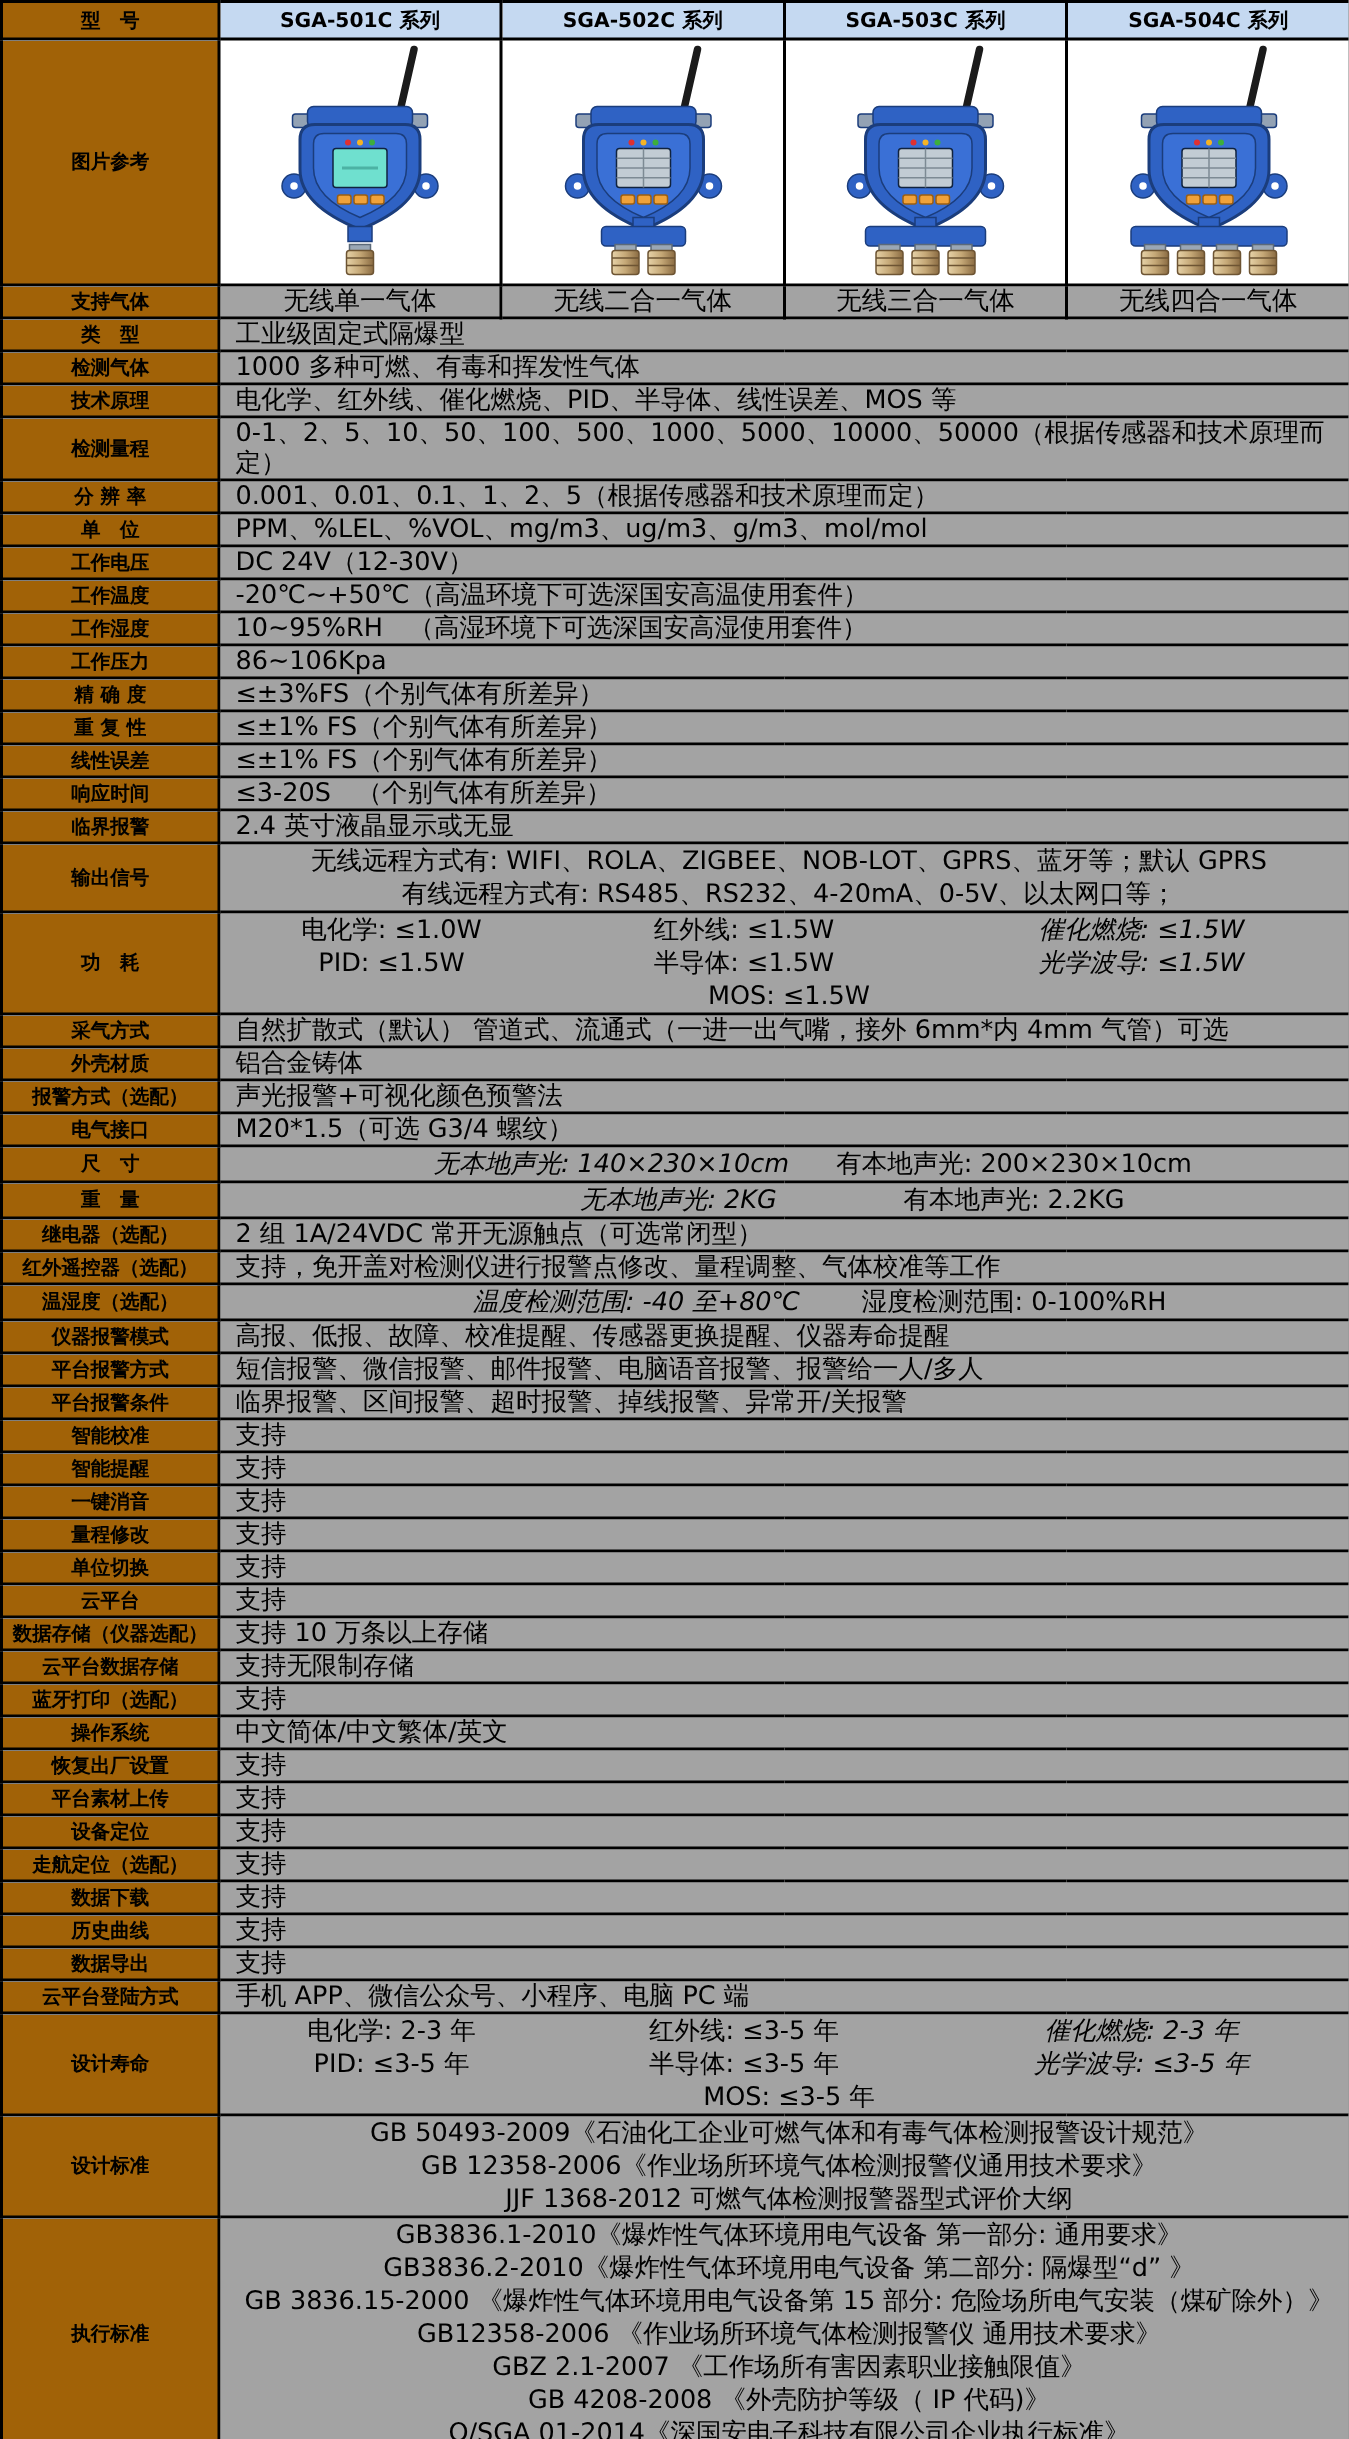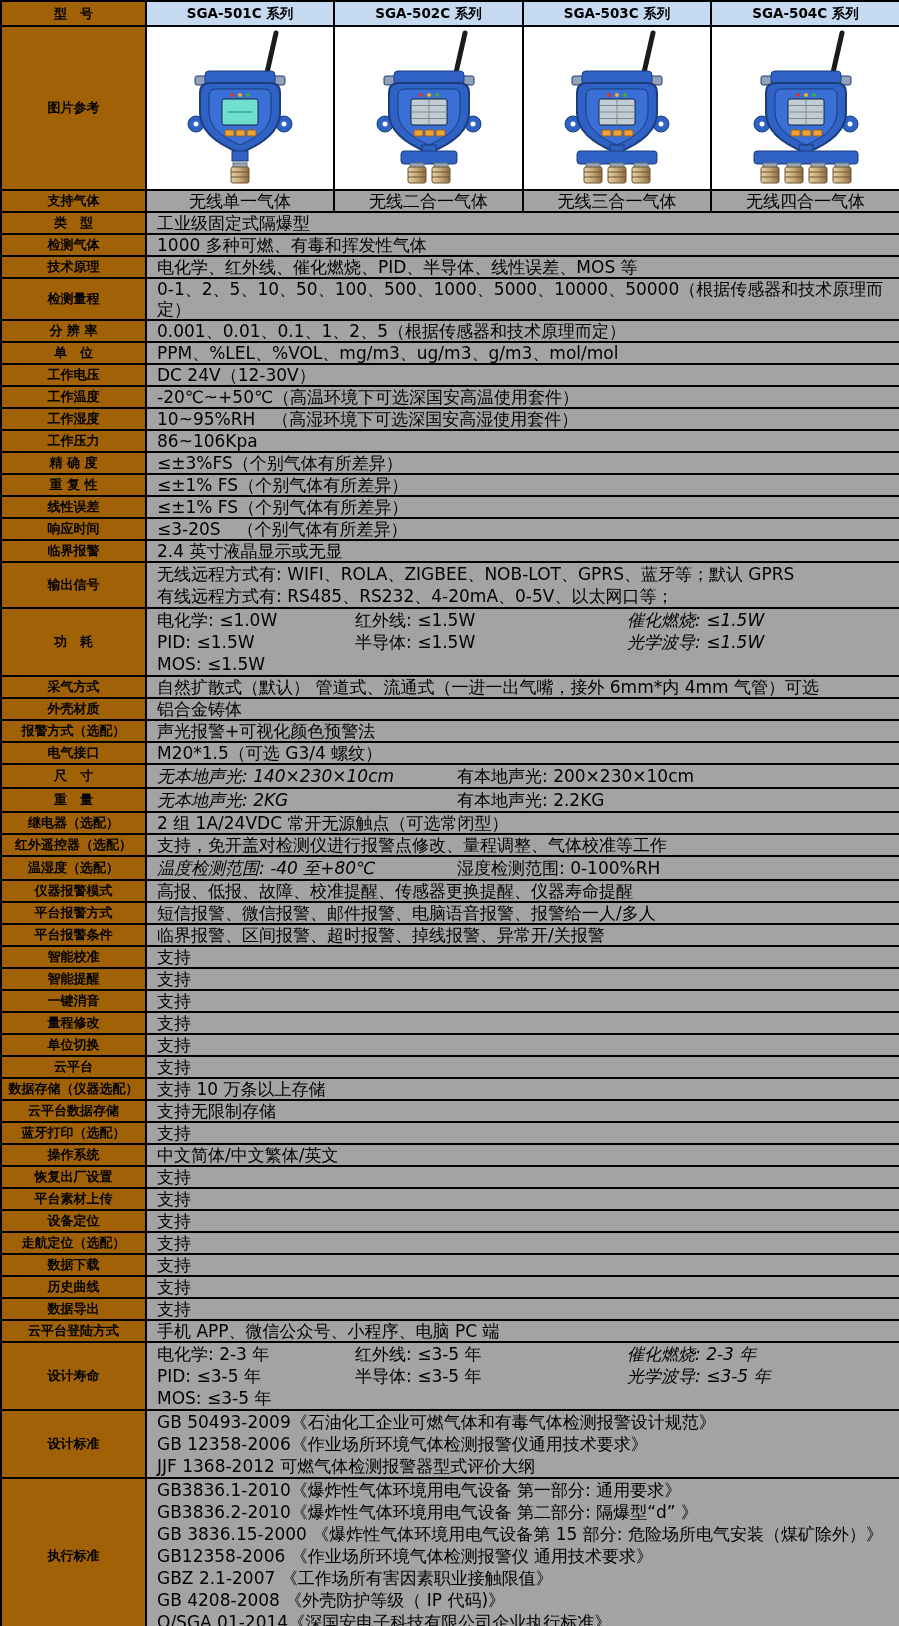--- a/index.html
+++ b/index.html
@@ -8,21 +8,21 @@
   table.spec{border-collapse:collapse;table-layout:fixed;width:899px;}
   table.spec td{border:2px solid #000;overflow:hidden;vertical-align:middle;}
   td.lab{background:#a16207;font-weight:bold;text-align:center;font-size:13px;padding:0 2px;}
   td.hdr{background:#c5d9f1;font-weight:bold;text-align:center;font-size:13.5px;}
   td.val{background:#a3a3a3;font-size:17px;padding:0 4px 0 10px;white-space:pre-wrap;line-height:20px;}
   td.val.ctr{text-align:center;padding-left:4px;}
   td.img{background:#ffffff;text-align:center;vertical-align:middle;padding:0;}
   tr.header-row{height:25px;}
   tr.img-row{height:160px;}
   tr.h21{height:21px;}
-  .ln{line-height:22px;}
+  .ln{line-height:22px;text-align:center;}
   .seg{display:inline-block;vertical-align:top;}
   .g4 .seg:nth-child(1){width:198px;}
   .g4 .seg:nth-child(2){width:272px;}
   .g4 .seg:nth-child(3){width:258px;font-style:italic;}
   .g2 .seg:nth-child(1){width:300px;font-style:italic;}
 </style>
 </head>
 <body>
 
 <div class="page">

